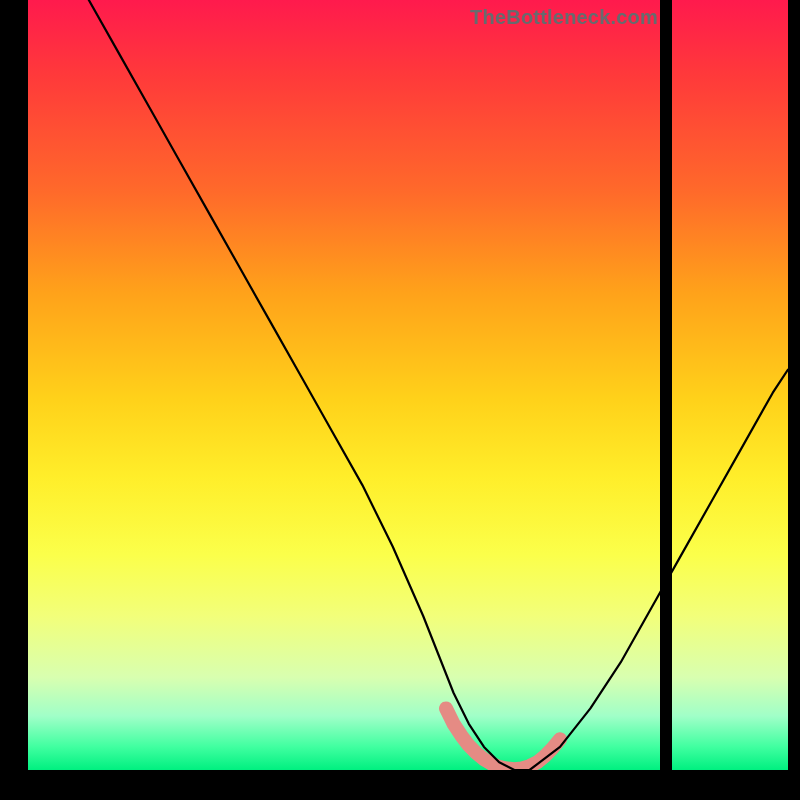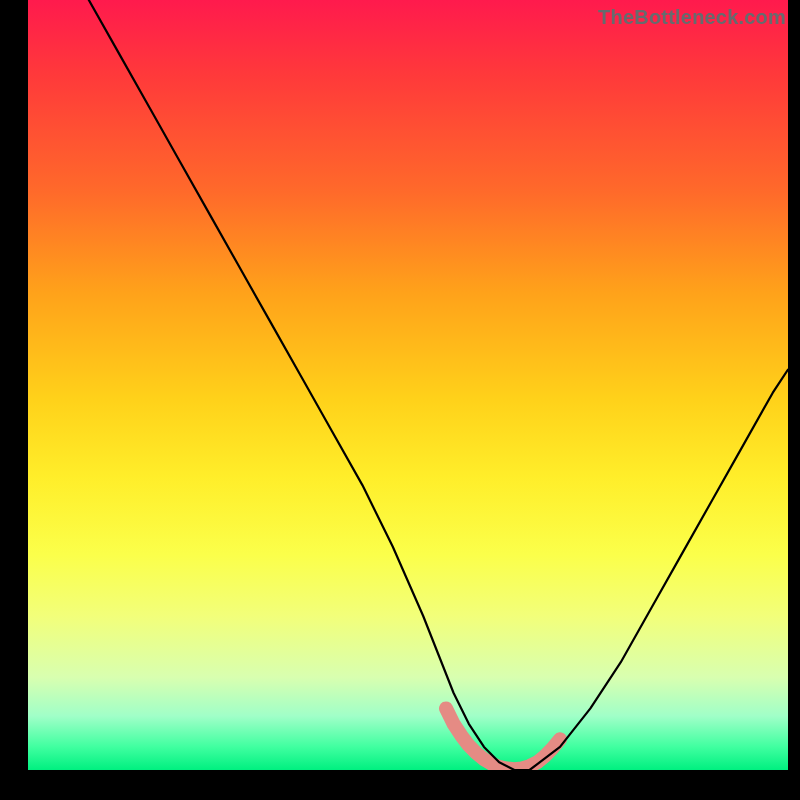--- a/index.html
+++ b/index.html
@@ -6,21 +6,21 @@
     margin: 0;
     padding: 0;
     width: 800px;
     height: 800px;
     overflow: hidden;
     font-family: Arial, Helvetica, sans-serif;
     background: #000;
   }
   .chart-wrap {
     position: relative;
-    width: 800px;
+    width: 672px;
     height: 800px;
     background: #000;
   }
   .plot-area {
     position: absolute;
     left: 28px;
     top: 0px;
     width: 760px;
     height: 770px;
     background: linear-gradient(to bottom,

